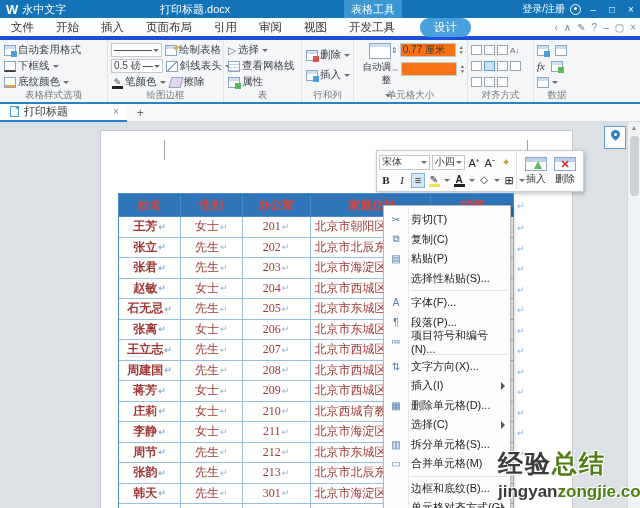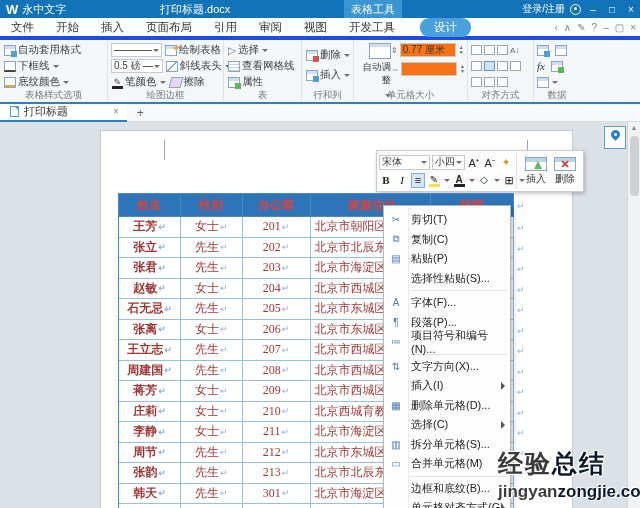--- a/index.html
+++ b/index.html
@@ -102,21 +102,21 @@
   .vs-up { height:12px; text-align:center; font-size:7px; color:#888; line-height:12px; }
   .vs-thumb { position:absolute; left:2px; top:14px; width:9px; height:60px; background:#cdd1d6; border-radius:4px; }
   .pinbtn { position:absolute; right:14px; top:4px; width:22px; height:23px; background:#fff; border:1px solid #5b9bd5; }
   .pin { position:absolute; left:6px; top:3px; width:9px; height:9px; background:#2a7fc5; border-radius:50% 50% 50% 0; transform:rotate(-45deg); }
   .pin::after { content:""; position:absolute; left:3px; top:3px; width:3px; height:3px; background:#fff; border-radius:50%; }
 
   
   .watermark { position:absolute; left:498px; top:325px; width:150px; z-index:9; text-align:left; white-space:nowrap; }
   .wm1 { font-size:25px; font-weight:bold; letter-spacing:2px; text-shadow:1px 1px 0 #fff,-1px -1px 0 #fff,1px -1px 0 #fff,-1px 1px 0 #fff; }
   .wm2 { font-size:17px; font-weight:bold; margin-top:2px; text-shadow:1px 1px 0 #fff,-1px -1px 0 #fff; }
-  .wm-dark { color:#3b3b3b; } .wm-red { color:#0f172a; }
+  .wm-dark { color:#3b3b3b; } .wm-red { color:#4d7c0f; }
 </style>
 </head>
 <body>
 
 <div class="app">
 
   <div class="titlebar">
     <span class="logo">W</span>
     <span class="appname">永中文字</span>
     <span class="doctitle">打印标题.docx</span>

